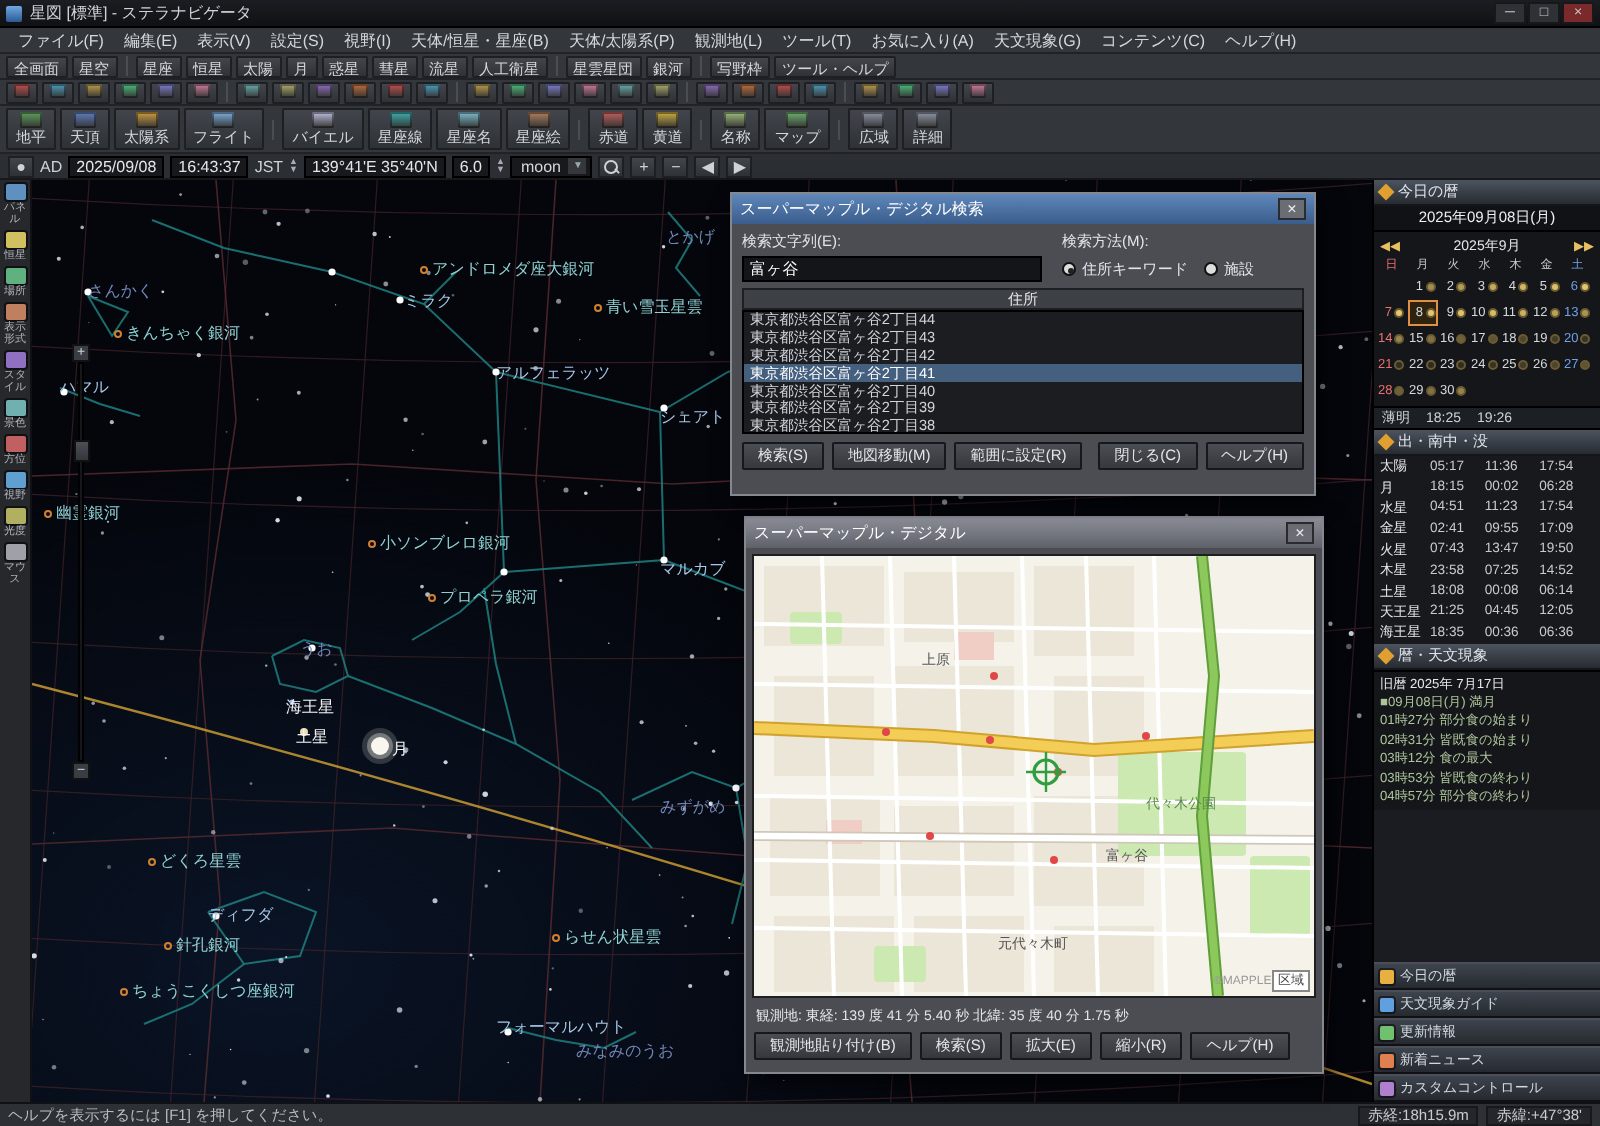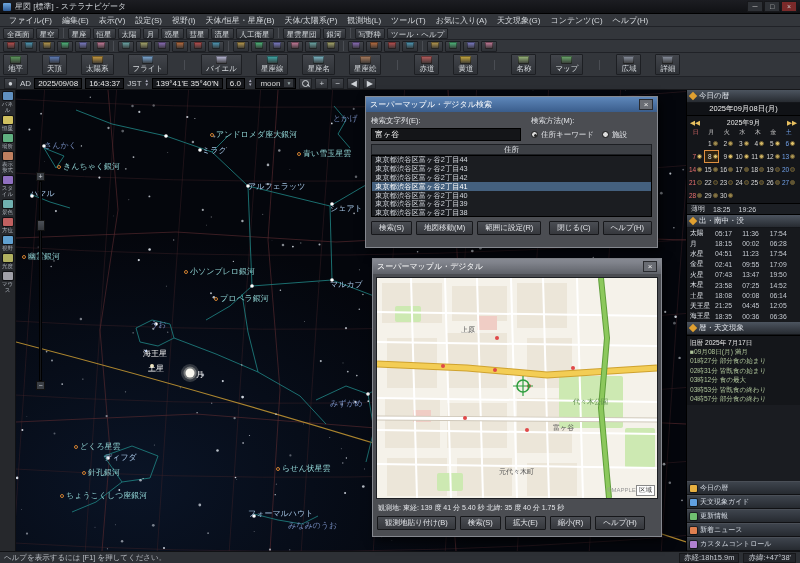--- a/index.html
+++ b/index.html
@@ -12,21 +12,21 @@
   .win-icon{width:8px;height:8px;background:linear-gradient(#6fa8e0,#2c5a96);border-radius:1px;margin-right:4px;}
   .titlebar .title{font-size:8px;color:#cfd3d8;flex:1;}
   .win-controls{display:flex;gap:1px;}
   .win-btn{width:16px;height:11px;display:flex;align-items:center;justify-content:center;font-size:7px;color:#c8c8c8;background:#2e3136;border:1px solid #17181b;}
   .win-btn.close{background:#7a2a2a;}
 
   .menubar{height:13px;background:#33363b;display:flex;align-items:center;padding:0 4px;border-bottom:1px solid #202227;}
   .menu-item{padding:4px 5px;font-size:8px;color:#d4d8dc;white-space:nowrap;}
 
   .toolbar{display:flex;align-items:center;background:#33363b;border-bottom:1px solid #202227;padding:0 2px;overflow:hidden;}
-  #toolbar1{height:13px;} #toolbar2{height:13px;} #toolbar3{height:24px;gap:12px;}
+  #toolbar1{height:13px;} #toolbar2{height:13px;} #toolbar3{height:24px;}
   .tb-btn{display:inline-flex;align-items:center;gap:2px;height:11px;margin:0 1px;padding:0 3px;
           background:linear-gradient(#42454b,#2e3136);border:1px solid #1d1f23;border-radius:1px;flex-direction:column;}
   .tb-btn.big{height:21px;flex-direction:column;justify-content:center;gap:1px;padding:1px 4px;}
   .tb-ico{width:8px;height:7px;border-radius:1px;display:inline-block;box-shadow:0 0 0 1px rgba(0,0,0,.4) inset;}
   .tb-btn.big .tb-ico{width:11px;height:8px;}
   .tb-lbl{font-size:7.5px;color:#d4d8dc;white-space:nowrap;line-height:1;}
   .tb-sep{width:1px;height:10px;background:#1b1d20;border-right:1px solid #4a4d53;margin:0 3px;}
 
   .infobar{height:13px;background:#2b2e33;display:flex;align-items:center;gap:3px;padding:0 4px;border-bottom:1px solid #17181b;}
   .ib-text{font-size:8px;color:#cfd3d8;white-space:nowrap;}
@@ -804,21 +804,21 @@
           </div>
           <div class="lbl lbl-planet" style="left: 132px; top: 274px; position: absolute;">
             <span>土星</span>
           </div>
           <div class="lbl lbl-planet" style="left: 180px; top: 280px; position: absolute;">
             <span>月</span>
           </div>
           <div class="lbl lbl-const" style="left: 314px; top: 309px; position: absolute;">
             <span>みずがめ</span>
           </div>
-          <div class="lbl lbl-dso" style="left: 58px; top: 352px; position: absolute;">
+          <div class="lbl lbl-dso" style="left: 58px; top: 336px; position: absolute;">
             <span class="dso-dot"></span>
             <span>どくろ星雲</span>
           </div>
           <div class="lbl lbl-star" style="left: 88px; top: 363px; position: absolute;">
             <span>ディフダ</span>
           </div>
           <div class="lbl lbl-dso" style="left: 66px; top: 378px; position: absolute;">
             <span class="dso-dot"></span>
             <span>針孔銀河</span>
           </div>

